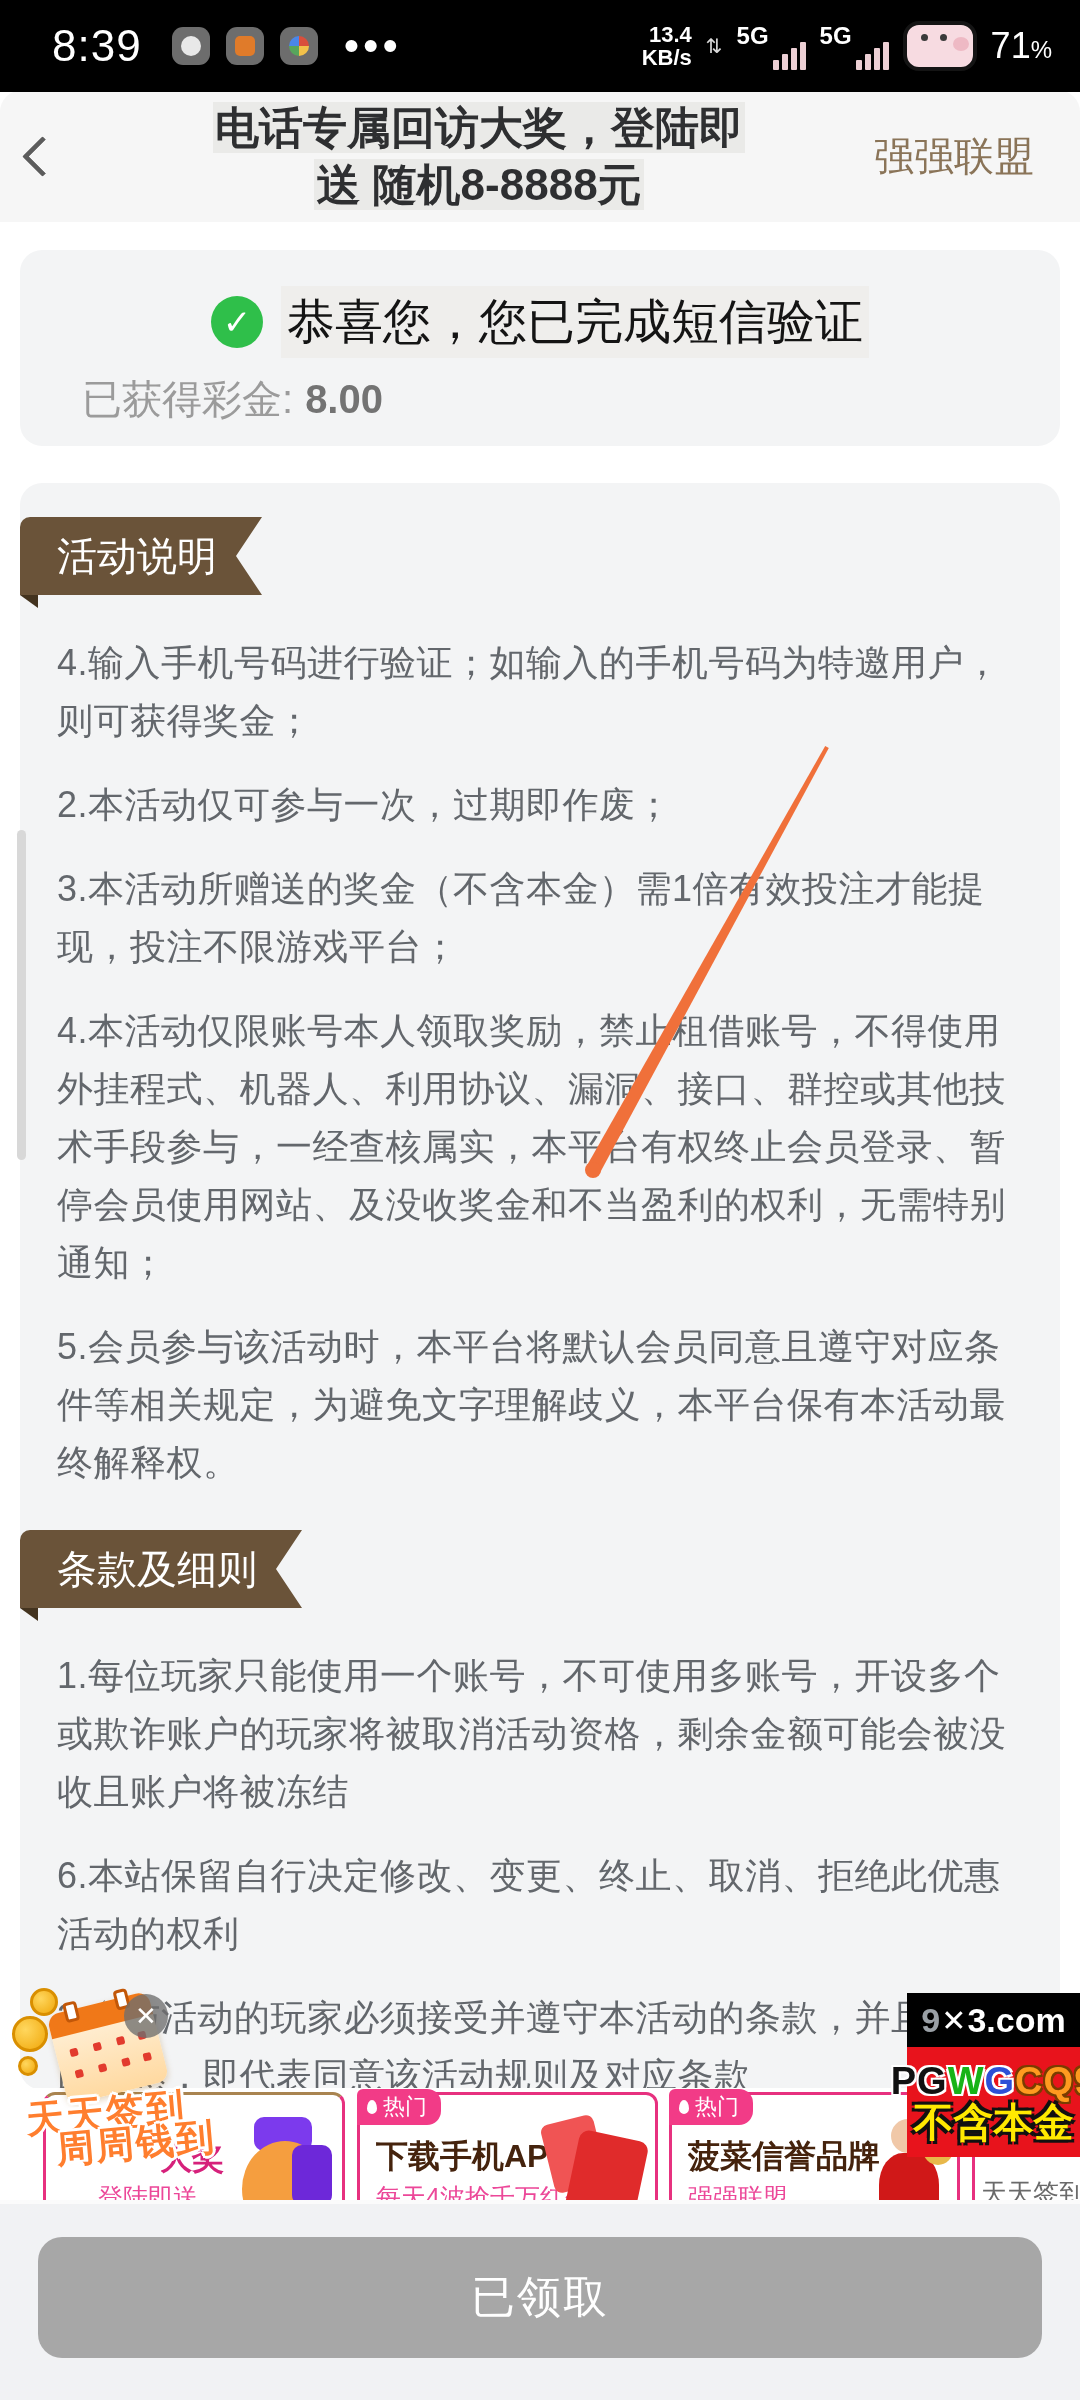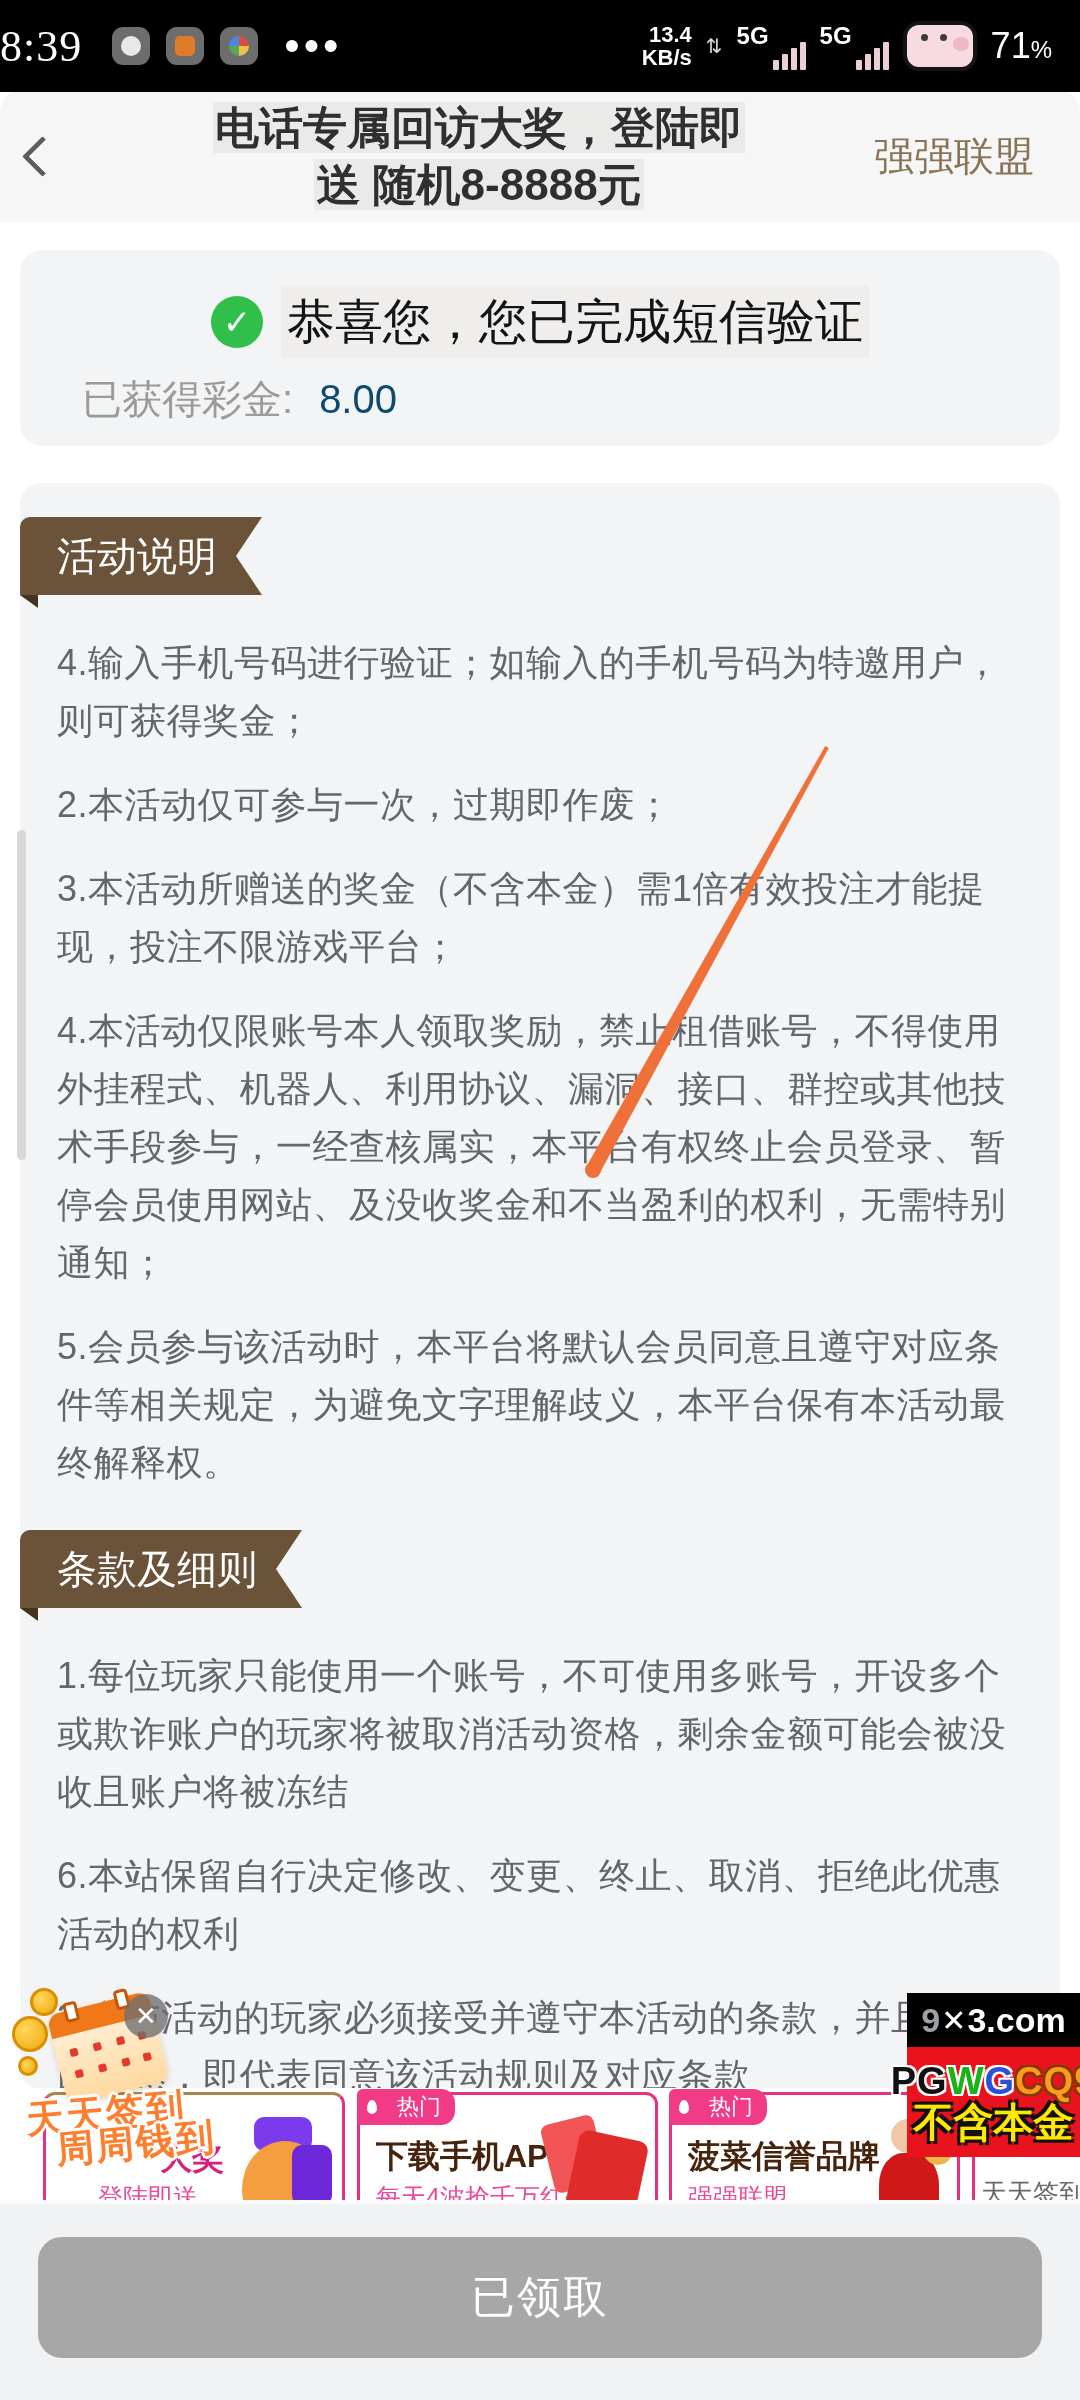--- a/index.html
+++ b/index.html
@@ -5,21 +5,21 @@
   html,body{margin:0;padding:0;}
   body{
     width:1080px;height:2400px;position:relative;overflow:hidden;
     background:#ffffff;
     font-family:"Liberation Sans","DejaVu Sans",sans-serif;
     -webkit-font-smoothing:antialiased;
   }
   
   .statusbar{position:absolute;left:0;top:0;width:1080px;height:92px;background:#000;
     display:flex;align-items:center;color:#fff;z-index:30;}
-  .sb-time{font-size:44px;font-weight:400;letter-spacing:1px;font-family:Liberation Serif, serif;}
+  .sb-time{font-size:44px;margin-left:52px;font-weight:400;letter-spacing:1px;}
   .sb-apps{display:flex;gap:16px;margin-left:30px;}
   .appic{width:38px;height:38px;border-radius:11px;background:#6d6d6d;position:relative;overflow:hidden;}
   .appic .dot{position:absolute;left:50%;top:50%;transform:translate(-50%,-50%);width:20px;height:20px;border-radius:50%;background:#e8e8e8;}
   .appic.a2 .dot{background:#e07b2a;border-radius:5px;}
   .appic.a3 .dot{background:conic-gradient(#d94f3c 0 25%,#f2c14a 25% 50%,#58a55c 50% 75%,#4a86e8 75% 100%);}
   .sb-ellipsis{font-size:44px;margin-left:26px;letter-spacing:4px;}
   .sb-right{margin-left:auto;margin-right:28px;display:flex;align-items:center;gap:14px;}
   .kbps{display:flex;flex-direction:column;align-items:flex-end;line-height:1.05;font-size:22px;font-weight:700;}
   .updown{font-size:20px;opacity:.85;}
   .sigset{display:flex;align-items:flex-end;gap:4px;}
@@ -42,21 +42,21 @@
   .htitle{flex:1;text-align:center;font-size:44px;line-height:57px;color:#2e2f31;font-weight:600;}
   .htitle span{background:#eaeae8;padding:1px 2px;}
   .hrecords{width:206px;font-size:40px;color:#8a7458;text-align:left;}
   
   .card{position:absolute;left:20px;width:1040px;background:#f3f4f5;border-radius:22px;}
   .success{top:250px;height:196px;}
   .succ-row{position:absolute;left:0;top:36px;width:100%;display:flex;align-items:center;justify-content:center;gap:18px;}
   .ckc{width:52px;height:52px;border-radius:50%;background:#2fbf4a;color:#fff;display:flex;align-items:center;justify-content:center;font-size:34px;font-weight:700;flex:0 0 auto;}
   .succ-msg{font-size:48px;color:#141414;background:#efeeec;padding:4px 6px;}
   .bonus{position:absolute;left:62px;top:122px;font-size:40px;color:#9b9b9b;}
-  .bonus b{color:#0c4a6e;font-weight:400;margin-left:26px;}
+  .bonus b{color:#737373;font-weight:700;margin-left:12px;}
   
   .rules{top:483px;height:1607px;overflow:hidden;}
   .ribbon{position:relative;width:242px;height:78px;background:#6a5339;color:#fff;
     font-size:40px;line-height:78px;padding-left:37px;box-sizing:border-box;
     clip-path:polygon(0 0,100% 0,calc(100% - 26px) 50%,100% 100%,0 100%);
     border-top-left-radius:10px;}
   .ribbon.wide{width:282px;}
   .fold{width:18px;height:13px;background:#43331f;clip-path:polygon(0 0,100% 0,100% 100%);}
   .rules .sect1{margin-top:34px;}
   .rules .sect2{margin-top:38px;}
@@ -64,21 +64,21 @@
   
   .scrollthumb{position:absolute;left:17px;top:830px;width:9px;height:330px;background:#d8d8d8;border-radius:5px;z-index:15;}
   
   .promostrip{position:absolute;left:0;top:2088px;width:1080px;height:112px;overflow:hidden;z-index:5;background:#fff;}
   .pcard{position:absolute;top:4px;height:186px;background:#fff;border:3px solid #e7317f;border-radius:12px;box-sizing:border-box;}
   .pc1{left:43px;width:302px;border-top-color:#a98450;}
   .pc2{left:357px;width:301px;}
   .pc3{left:669px;width:291px;}
   .pc4{left:972px;width:300px;}
   .hot{position:absolute;left:-3px;top:-6px;background:#f23b87;color:#fff;font-size:22px;
-    padding:3px 14px 3px 10px;border-radius:6px 14px 14px 0;display:flex;align-items:center;gap:20px;}
+    padding:3px 14px 3px 10px;border-radius:6px 14px 14px 0;display:flex;align-items:center;gap:6px;}
   .flame{width:10px;height:14px;background:#fff;border-radius:50% 50% 50% 50%/60% 60% 40% 40%;display:inline-block;}
   .ptitle{position:absolute;left:16px;top:40px;font-size:32px;font-weight:700;color:#45230d;white-space:nowrap;}
   .pc1 .ptitle{color:#d6217b;left:114px;top:42px;}
   .psub{position:absolute;left:16px;top:86px;font-size:25px;color:#ec4899;white-space:nowrap;}
   .pc1 .psub{left:52px;top:86px;}
   .part{position:absolute;right:4px;top:10px;width:110px;height:150px;overflow:hidden;}
   .blob{position:absolute;border-radius:50%;}
   
   .pc1 .b1{width:86px;height:96px;left:14px;top:36px;background:#f59e3f;}
   .pc1 .b2{width:58px;height:34px;left:26px;top:12px;background:#7c3aed;border-radius:10px;}

